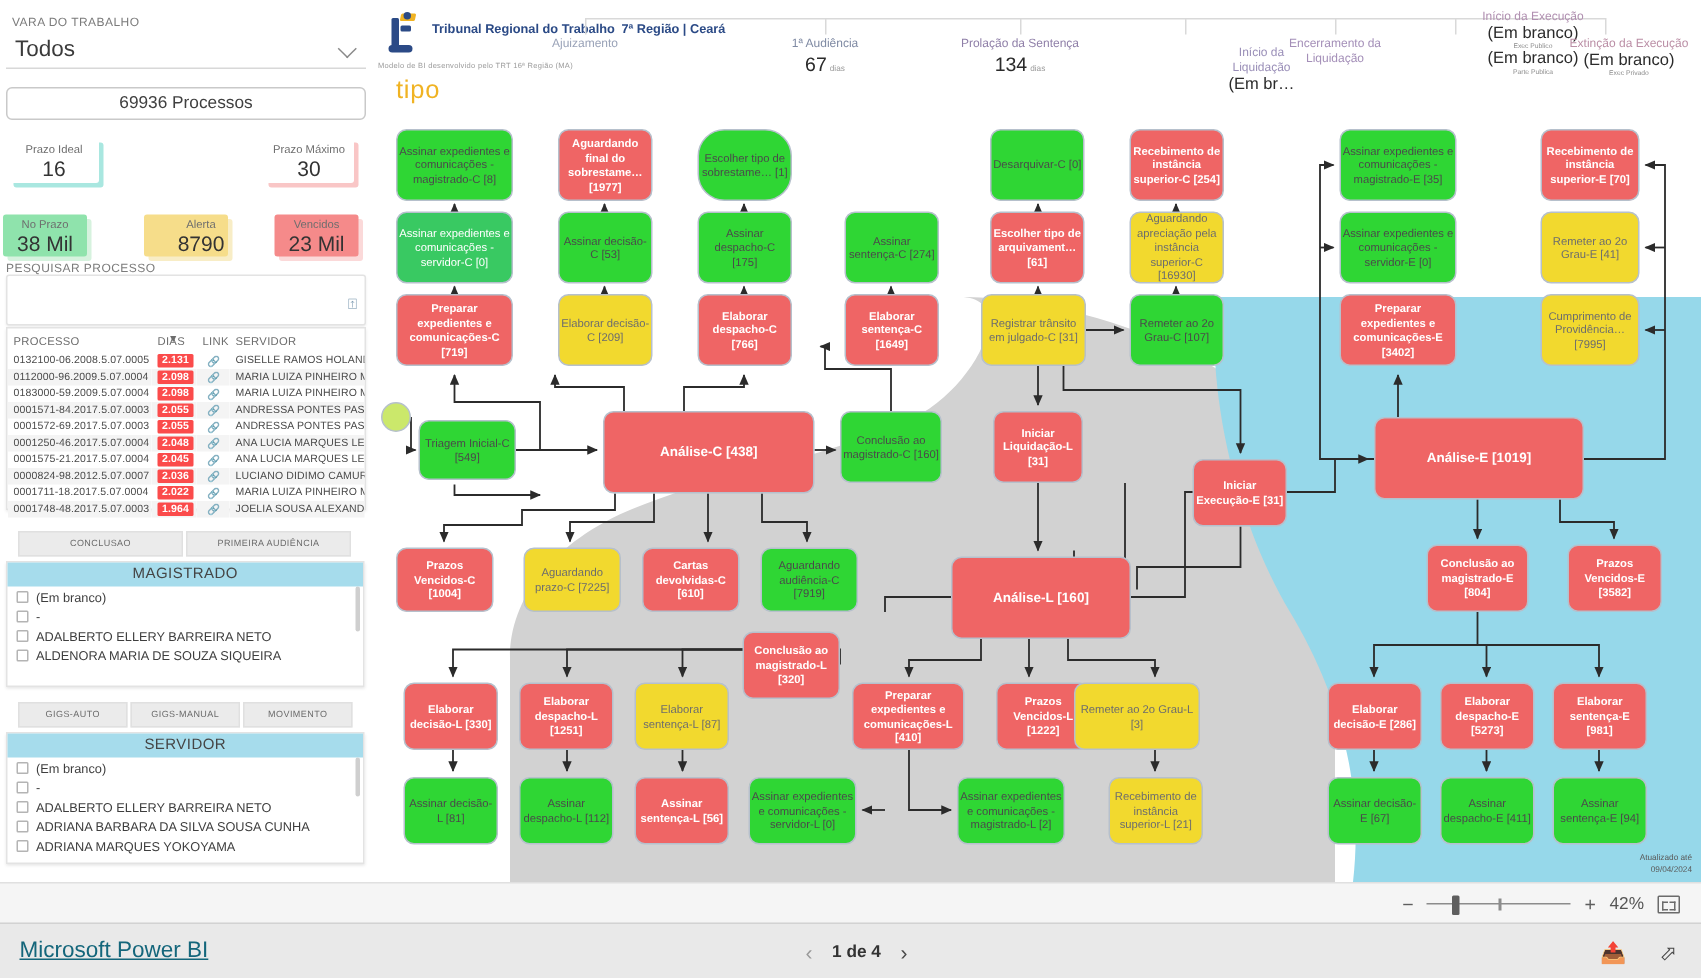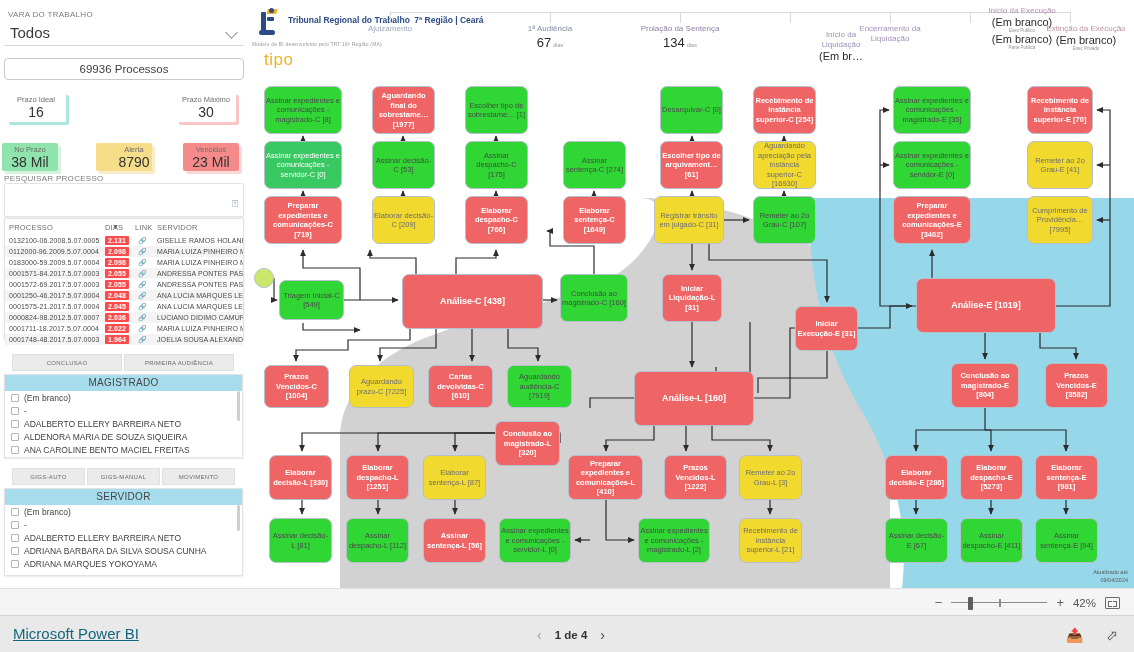--- a/index.html
+++ b/index.html
@@ -295,24 +295,20 @@
               <span class="cb"></span>
               <span>-</span>
             </div>
             <div class="filteritem">
               <span class="cb"></span>
               <span>ADALBERTO ELLERY BARREIRA NETO</span>
             </div>
             <div class="filteritem">
               <span class="cb"></span>
               <span>ALDENORA MARIA DE SOUZA SIQUEIRA</span>
-            </div>
-            <div class="filteritem">
-              <span class="cb"></span>
-              <span>ANA CAROLINE BENTO MACIEL FREITAS</span>
             </div>
           </div>
         <div class="fscroll" style="top:16px; height:30px;"></div>
       </div>
 
       <div class="tabrow" style="left:12px; top:468px;">
         <div class="tabbtn" style="width:73px;height:17px;">GIGS-AUTO</div>
         <div class="tabbtn" style="width:73px;height:17px;">GIGS-MANUAL</div>
         <div class="tabbtn" style="width:73px;height:17px;">MOVIMENTO</div>
       </div>
@@ -513,21 +509,21 @@
           </div>
           <div class="node n-green" style="left: 122px; top: 63px; width: 63px; height: 48px; font-size: 7.5px;">
             <span>Assinar decisão-C [53]</span>
           </div>
           <div class="node n-yellow" style="left: 122px; top: 118px; width: 63px; height: 48px; font-size: 7.5px;">
             <span>Elaborar decisão-C [209]</span>
           </div>
           <div class="node n-yellow" style="left: 99px; top: 287px; width: 65px; height: 43px; font-size: 7.5px;">
             <span>Aguardando prazo-C [7225]</span>
           </div>
-          <div class="node n-green" style="left: 215px; top: 8px; width: 63px; height: 48px; font-size: 7.5px;">
+          <div class="node n-green" style="left: 215px; top: 8px; width: 63px; height: 48px; font-size: 7.5px; border-radius: 18px;">
             <span>Escolher tipo de sobrestame… [1]</span>
           </div>
           <div class="node n-green" style="left: 215px; top: 63px; width: 63px; height: 48px; font-size: 7.5px;">
             <span>Assinar despacho-C [175]</span>
           </div>
           <div class="node n-red" style="left: 215px; top: 118px; width: 63px; height: 48px; font-size: 7.5px;">
             <span>Elaborar despacho-C [766]</span>
           </div>
           <div class="node n-red" style="left: 178px; top: 287px; width: 65px; height: 43px; font-size: 7.5px;">
             <span>Cartas devolvidas-C [610]</span>
@@ -585,21 +581,21 @@
           </div>
           <div class="node n-yellow" style="left: 173px; top: 377px; width: 63px; height: 45px; font-size: 7.5px;">
             <span>Elaborar sentença-L [87]</span>
           </div>
           <div class="node n-red" style="left: 318px; top: 377px; width: 75px; height: 45px; font-size: 7.5px;">
             <span>Preparar expedientes e comunicações-L [410]</span>
           </div>
           <div class="node n-red" style="left: 414px; top: 377px; width: 63px; height: 45px; font-size: 7.5px;">
             <span>Prazos Vencidos-L [1222]</span>
           </div>
-          <div class="node n-yellow" style="left: 489px; top: 377px; width: 63px; height: 45px; font-size: 7.5px; justify-content: flex-end;">
+          <div class="node n-yellow" style="left: 466px; top: 377px; width: 84px; height: 45px; font-size: 7.5px; justify-content: flex-end;">
             <span>Remeter ao 2o Grau-L [3]</span>
           </div>
           <div class="node n-green" style="left: 19px; top: 440px; width: 63px; height: 45px; font-size: 7.5px;">
             <span>Assinar decisão-L [81]</span>
           </div>
           <div class="node n-green" style="left: 96px; top: 440px; width: 63px; height: 45px; font-size: 7.5px;">
             <span>Assinar despacho-L [112]</span>
           </div>
           <div class="node n-red" style="left: 173px; top: 440px; width: 63px; height: 45px; font-size: 7.5px;">
             <span>Assinar sentença-L [56]</span>

